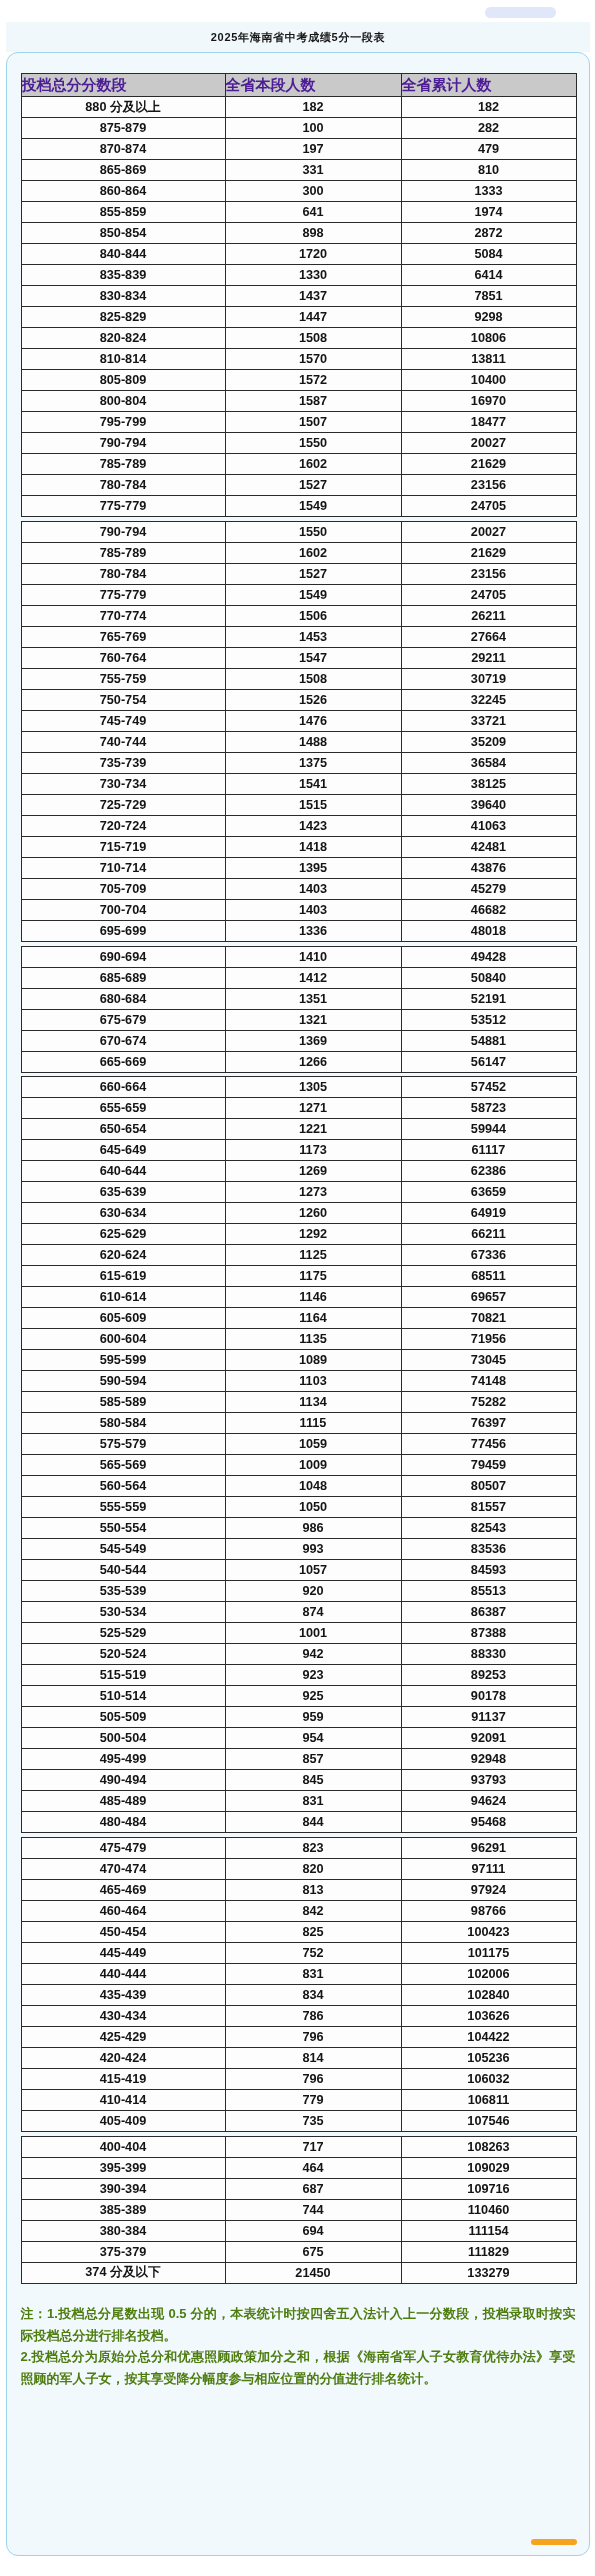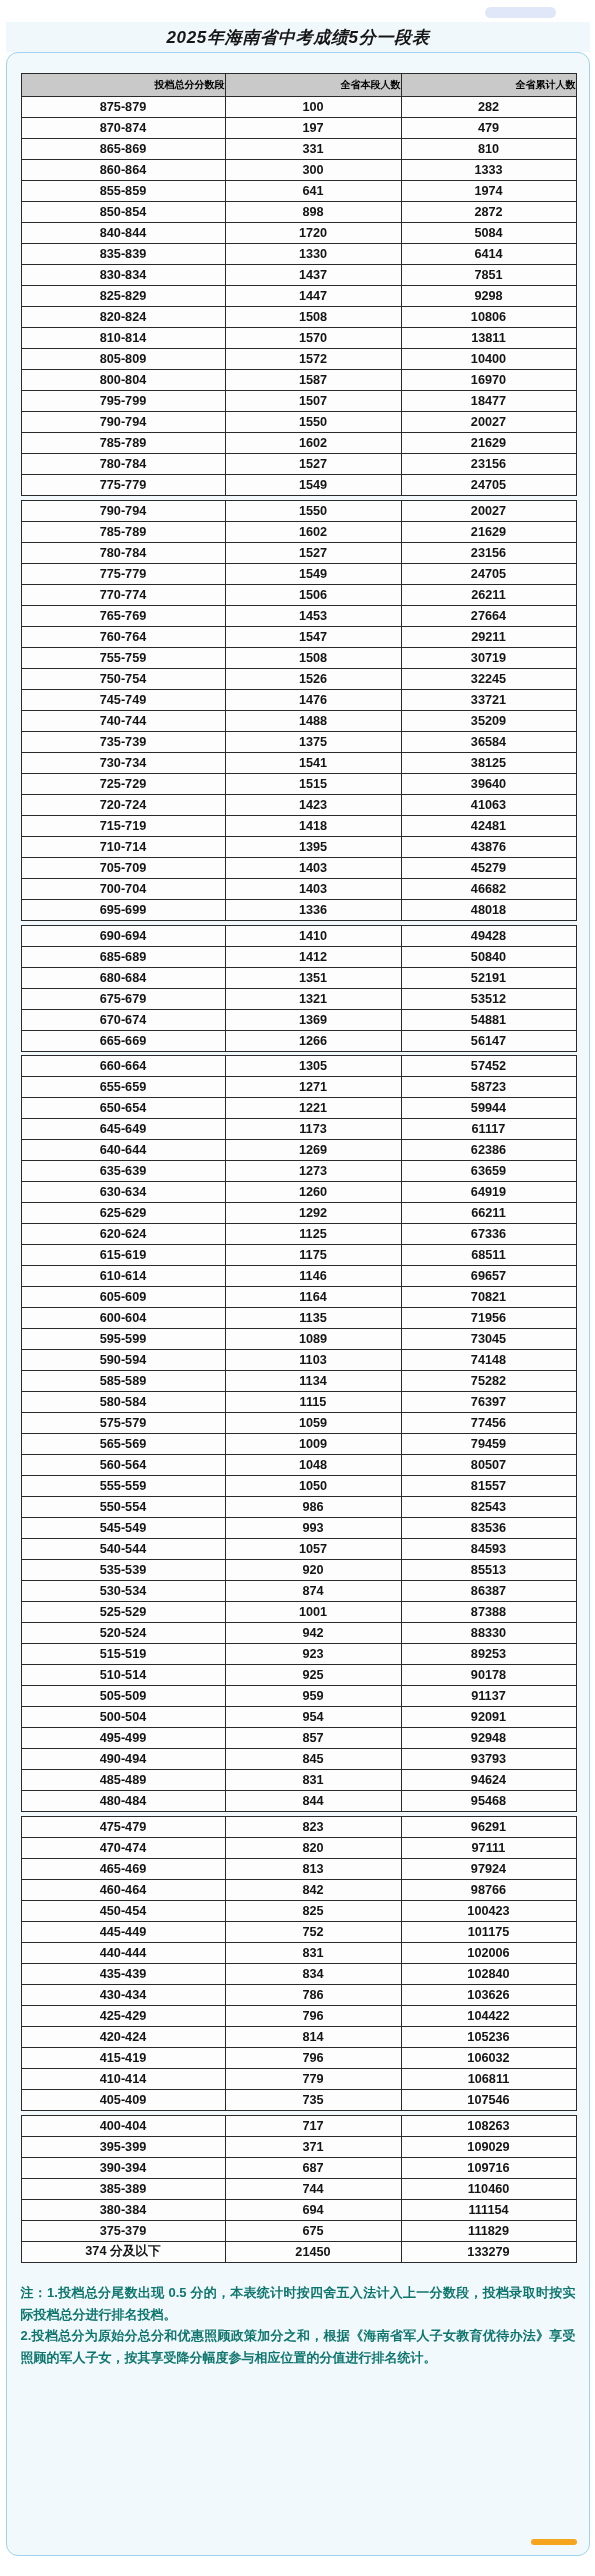--- a/index.html
+++ b/index.html
@@ -11,50 +11,50 @@
   .top-deco{
     position:absolute;top:7.4px;left:485px;width:71px;height:10.4px;
     background:#dfe7f8;border-radius:6.7px;
   }
   .title-band{
     position:absolute;top:22.3px;left:6px;width:584px;height:30px;
     background:#f1f8fb;
     display:flex;align-items:center;justify-content:center;
   }
   .page-title{
-    font-size:17px;font-weight:bold;color:#161616;letter-spacing:0.7px;font-style:italic;
+    font-size:11px;font-weight:bold;color:#161616;letter-spacing:0.7px;
   }
   .card{
     position:absolute;top:52px;left:6px;width:584px;height:2504px;
     box-sizing:border-box;
     border:1.5px solid #9ed3ec;border-radius:12px;
     background:#f2f9fd;
     padding:20px 13.4px 0 13.4px;
   }
   .tables-stack{width:555px;margin:0 auto;}
   table.seg{
     border-collapse:collapse;table-layout:fixed;width:555px;
     background:#fdfdfd;margin:0 0 3.7px 0;
   }
   table.seg col.c1{width:204px;}
   table.seg col.c2{width:176px;}
   table.seg col.c3{width:175px;}
   table.seg th{
     background:#c9c9c9;border:1.5px solid #2a2a2a;
-    height:22.3px;font-size:10px;font-weight:bold;color:#000000;
-    padding:0;text-align:right;
+    height:22.3px;font-size:15px;font-weight:bold;color:#4c1d95;
+    padding:0;text-align:left;
   }
   table.seg td{
     border:1.1px solid #2a2a2a;height:20px;padding:0;
     text-align:center;font-size:12.7px;font-weight:600;color:#141414;
     white-space:nowrap;overflow:hidden;
   }
   .notes{
     width:555px;margin:19.4px auto 0;
-    font-size:13px;font-weight:600;color:#0f766e;
+    font-size:13px;font-weight:600;color:#4d7c0f;
     line-height:21.6px;text-align:justify;
   }
   .notes p{margin:0;}
   .accent-dash{
     position:absolute;right:12px;bottom:10.4px;width:46px;height:5.2px;
     background:#f5a41d;border-radius:3px;
   }
 </style>
 </head>
 <body>
@@ -76,20 +76,25 @@
         </colgroup>
         <thead>
           <tr>
             <th>投档总分分数段</th>
             <th>全省本段人数</th>
             <th>全省累计人数</th>
           </tr>
         </thead>
         <tbody>
           <tr>
+            <td>880 分及以上</td>
+            <td>182</td>
+            <td>182</td>
+          </tr>
+          <tr>
             <td>875-879</td>
             <td>100</td>
             <td>282</td>
           </tr>
           <tr>
             <td>870-874</td>
             <td>197</td>
             <td>479</td>
           </tr>
           <tr>
@@ -602,21 +607,21 @@
           <col class="c3">
         </colgroup>
         <tbody>
           <tr>
             <td>400-404</td>
             <td>717</td>
             <td>108263</td>
           </tr>
           <tr>
             <td>395-399</td>
-            <td>371</td>
+            <td>464</td>
             <td>109029</td>
           </tr>
           <tr>
             <td>390-394</td>
             <td>687</td>
             <td>109716</td>
           </tr>
           <tr>
             <td>385-389</td>
             <td>744</td>

